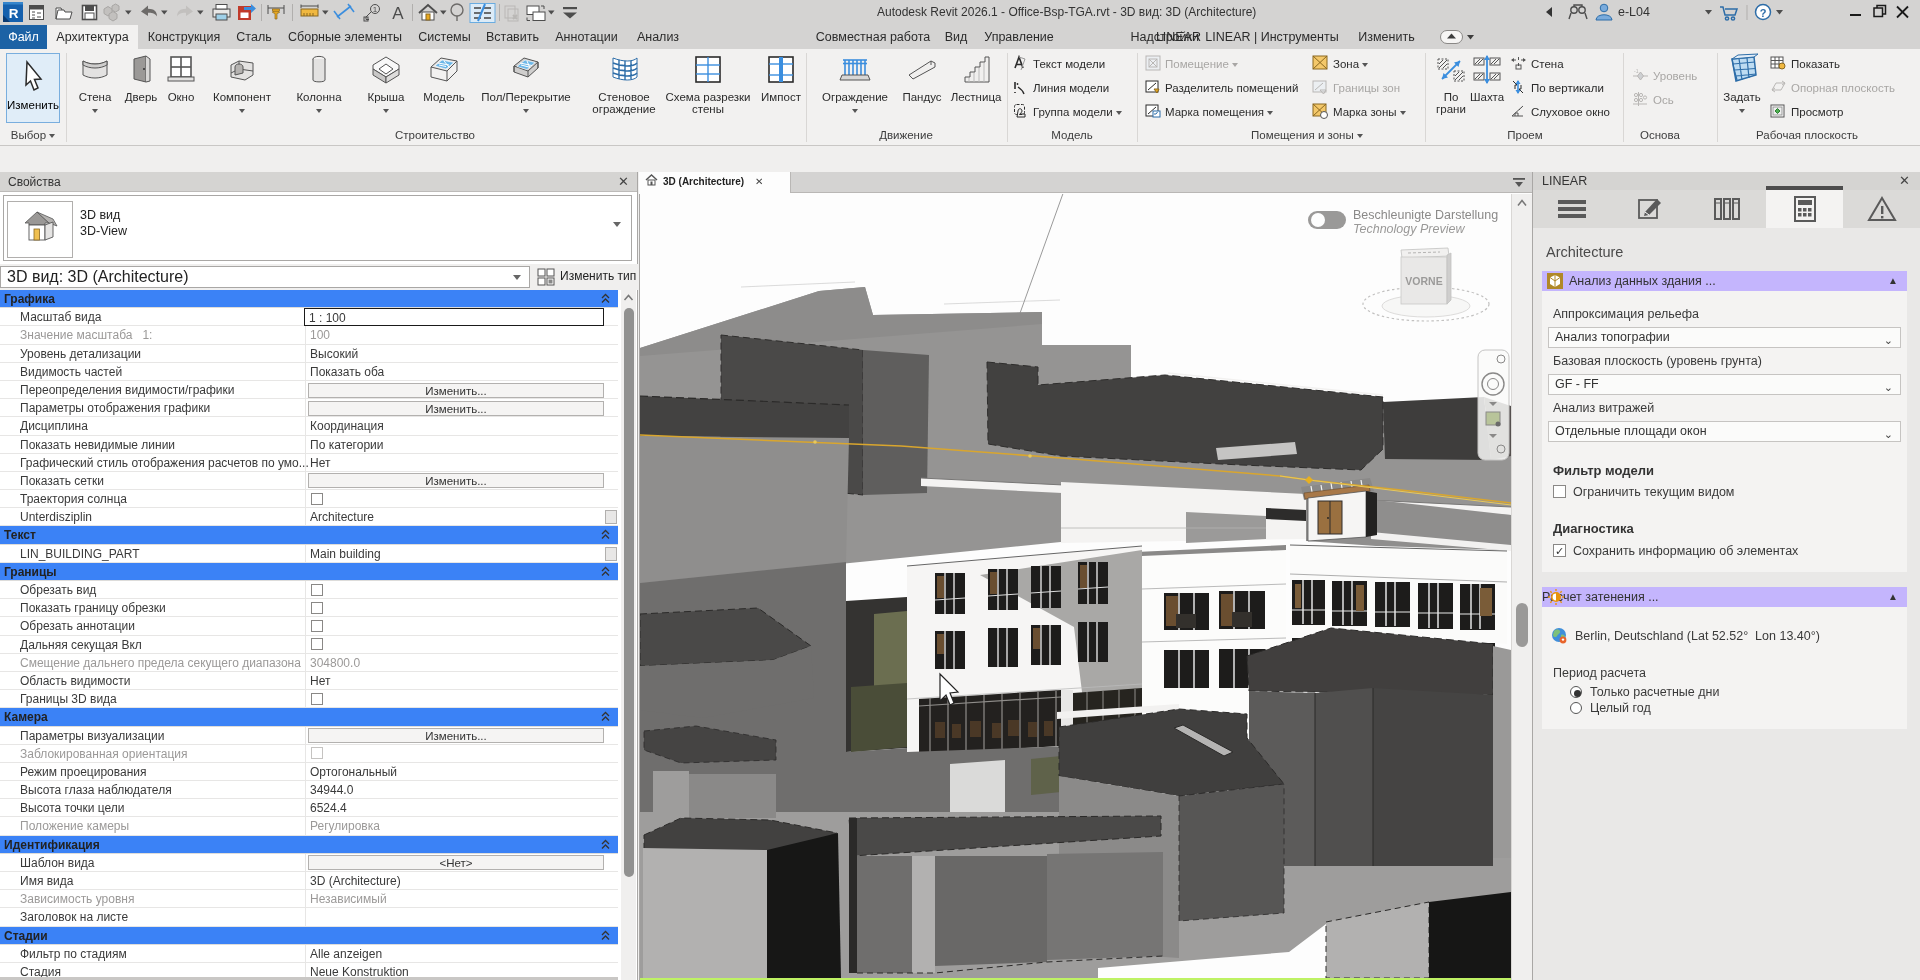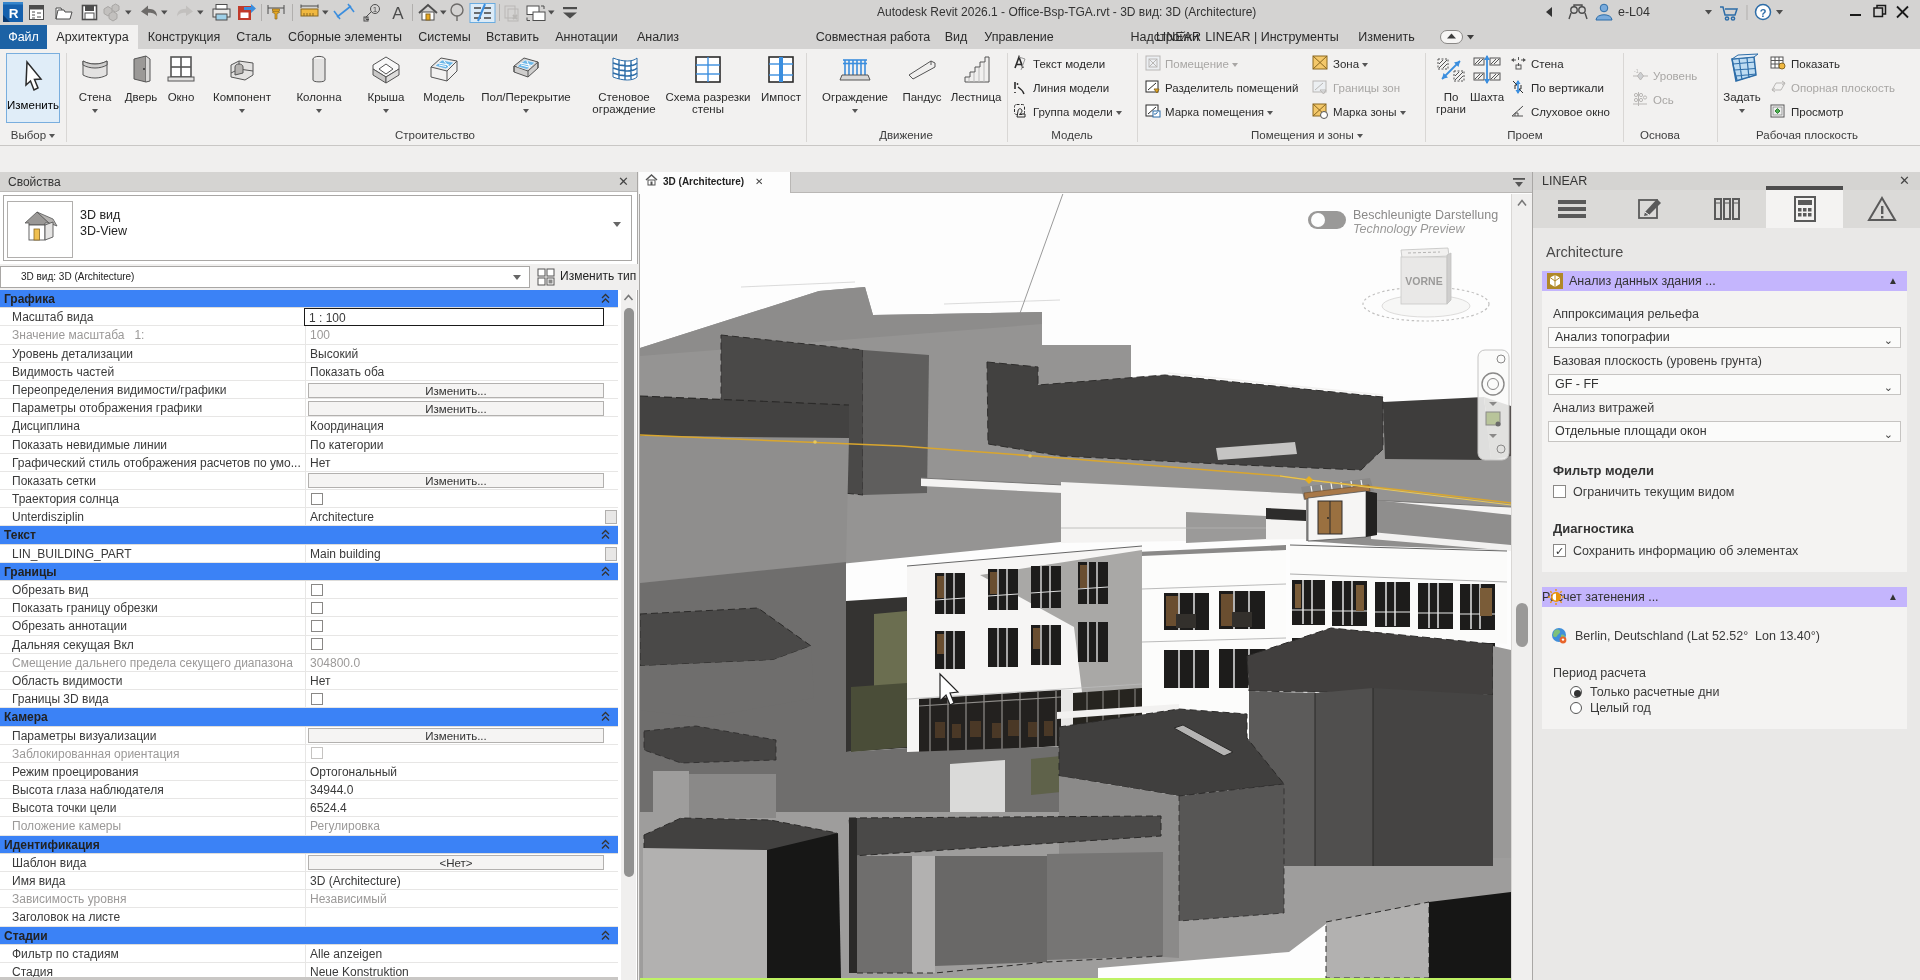--- a/index.html
+++ b/index.html
@@ -22,21 +22,21 @@
 .smrow svg{vertical-align:-3px;margin-right:4px;}
 .gray{color:#a8a6a4;}
 .dropc{display:inline-block;width:0;height:0;border-left:3.5px solid transparent;border-right:3.5px solid transparent;border-top:4px solid #555;vertical-align:middle;}
 
 #props{position:absolute;left:0;top:172px;width:638px;height:808px;background:#fff;border-right:1px solid #a9a7a5;}
 #prophead{position:absolute;left:0;top:0;width:100%;height:20px;background:#d5d4d2;border-bottom:1px solid #bdbbb9;font-size:12px;color:#333;line-height:20px;padding-left:8px;}
 #typesel{position:absolute;left:3px;top:23px;width:629px;height:66px;background:#fff;border:1px solid #a9a7a5;}
 #typerow{position:absolute;left:0px;top:92px;width:638px;height:26px;background:#f0efee;}
 #grid{position:absolute;left:0;top:118px;width:618px;height:687px;overflow:hidden;font-size:12px;color:#3a3a3a;}
 .prow{position:relative;width:100%;height:18.2px;border-bottom:1px solid #e7e6e5;background:#fff;}
-.prow .lab{position:absolute;left:12px;top:0;width:296px;height:27px;line-height:18px;white-space:nowrap;overflow:hidden;}
+.prow .lab{position:absolute;left:20px;top:0;width:296px;height:27px;line-height:18px;white-space:nowrap;overflow:hidden;}
 .prow .val{position:absolute;left:305px;top:0;width:300px;height:18px;line-height:18px;border-left:1px solid #e7e6e5;padding-left:4px;white-space:nowrap;}
 .phead{position:relative;width:100%;height:18.2px;background:#3b82f6;border-bottom:1px solid #dddcda;font-weight:bold;color:#222;}
 .phead .lab{position:absolute;left:4px;top:0;line-height:18px;}
 .phead .chev{position:absolute;right:8px;top:3px;}
 .pbtn{position:absolute;left:2px;top:1.6px;width:296px;height:15px;background:#f5f4f3;border:1px solid #b3b1af;text-align:center;line-height:14px;font-size:11.5px;color:#333;}
 .cbx{position:absolute;left:5px;top:2.6px;width:12px;height:12px;border:1px solid #8a8886;background:#fff;}
 #pscroll{position:absolute;right:1px;top:118px;width:15px;height:690px;background:#f0efee;}
 #pthumb{position:absolute;left:2.5px;top:18px;width:10px;height:569px;background:#919190;border-radius:5px;}
 
 #viewport{position:absolute;left:639px;top:172px;width:893px;height:808px;background:#fdfdfd;}
@@ -547,21 +547,21 @@
         <polygon points="14,3 30,10 34,17 26,14" fill="#b5b3b1" stroke="#555" stroke-width="0.8"></polygon>
         <rect x="6" y="16" width="16" height="15" fill="#fff" stroke="#555" stroke-width="0.9"></rect>
         <polygon points="22,16 30,13 30,28 22,31" fill="#e5e4e3" stroke="#555" stroke-width="0.9"></polygon>
         <rect x="11" y="20" width="5.5" height="11" fill="#f0c050" stroke="#8a6820" stroke-width="0.8"></rect>
       </svg>
     </div>
     <div class="abs" style="left:76px;top:11px;font-size:12.5px;color:#222;line-height:16px;">3D вид<br>3D-View</div>
     <div class="abs" style="right:10px;top:26px;width:0;height:0;border-left:4px solid transparent;border-right:4px solid transparent;border-top:5px solid #666;"></div>
   </div>
   <div id="typerow">
-    <div class="abs" style="left:0px;top:2px;width:530px;height:22px;background:#fff;border:1px solid #a9a7a5;font-size:10px;color:#222;line-height:20px;padding-left:20px;">3D вид: 3D (Architecture)
+    <div class="abs" style="left:0px;top:2px;width:530px;height:22px;background:#fff;border:1px solid #a9a7a5;font-size:16px;color:#222;line-height:20px;padding-left:6px;">3D вид: 3D (Architecture)
       <span style="position:absolute;right:8px;top:8px;width:0;height:0;border-left:4px solid transparent;border-right:4px solid transparent;border-top:5px solid #666;"></span>
     </div>
     <svg class="abs" style="left:536px;top:3px" width="20" height="20" viewBox="0 0 20 20">
           <g fill="#fff" stroke="#555">
             <rect x="2" y="2" width="7" height="7"></rect>
             <rect x="11" y="2" width="7" height="7"></rect>
             <rect x="2" y="11" width="7" height="7"></rect>
             <rect x="11" y="11" width="7" height="7"></rect>
           </g>
           <rect x="12.5" y="12.5" width="4" height="4" fill="#888"></rect>

